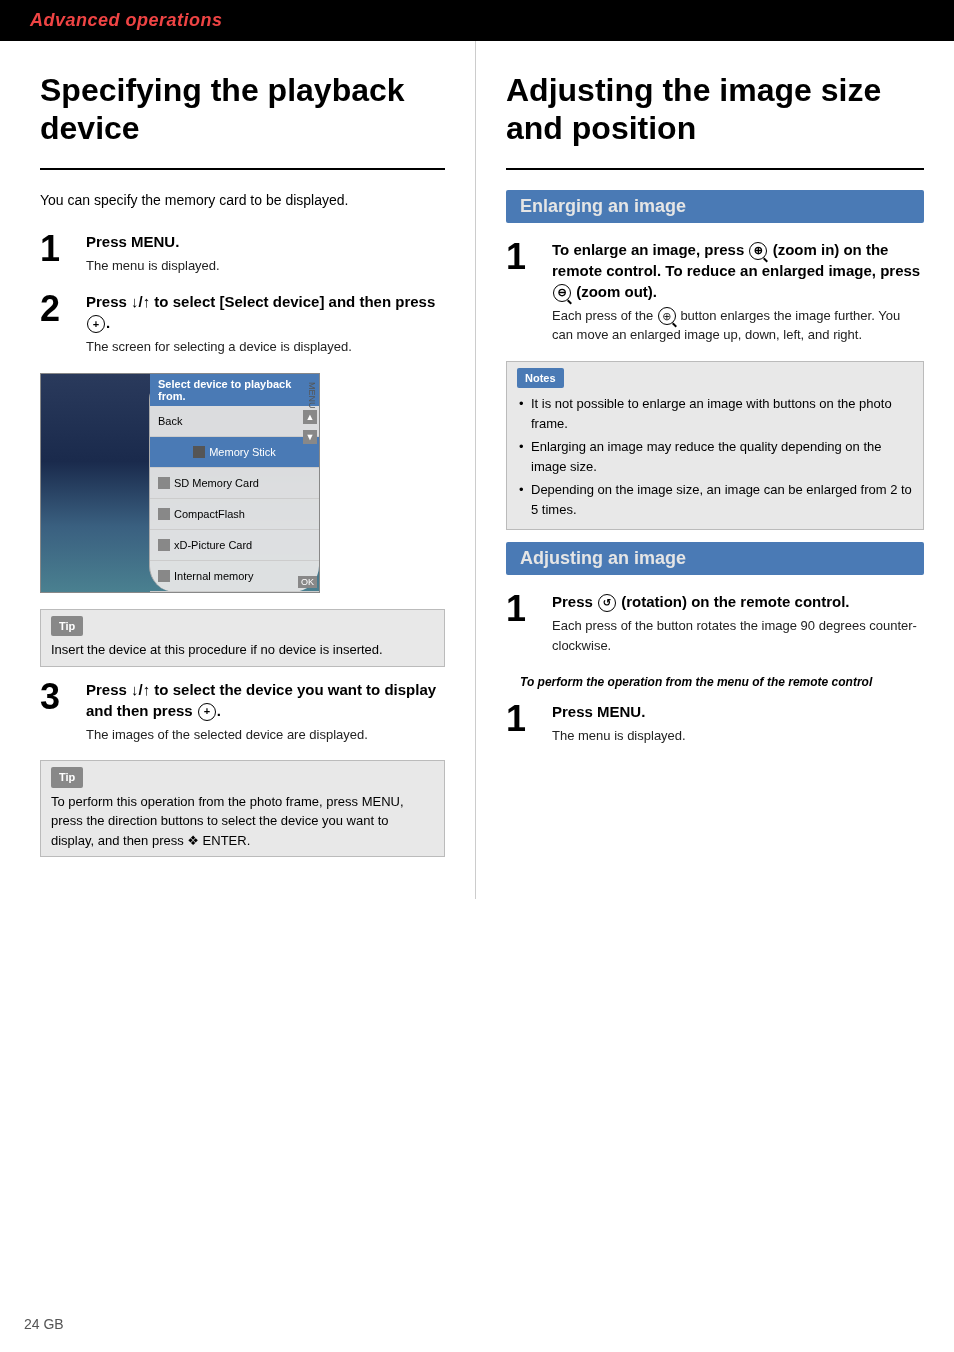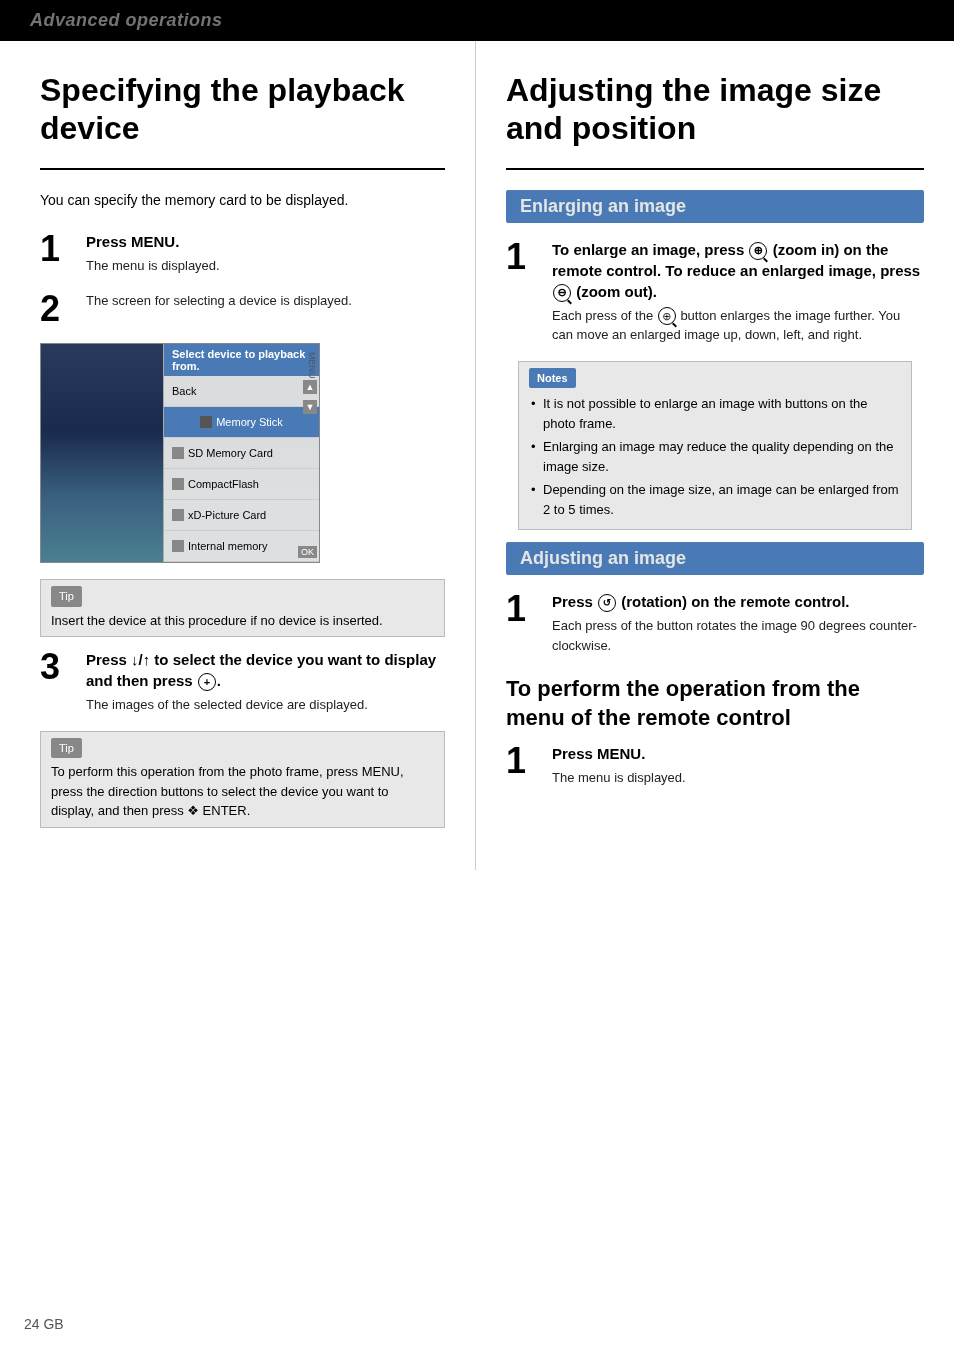--- a/index.html
+++ b/index.html
@@ -8,21 +8,21 @@
       font-size: 14px;
       background: #fff;
       color: #000;
       width: 954px;
       min-height: 1352px;
       position: relative;
     }
 
     .header-bar {
       background: #000;
-      color: #737373;
+      color: #ef4444;
       font-style: italic;
       font-weight: bold;
       font-size: 18px;
       padding: 10px 30px;
       letter-spacing: 0.5px;
     }
 
     .main-content {
       display: flex;
       padding: 0;
@@ -92,31 +92,31 @@
       margin: 12px 0;
       font-size: 13px;
       line-height: 1.5;
     }
 
     .tip-label {
       display: inline-block;
       background: #888;
       color: #fff;
       font-size: 11px;
-      font-weight: normal;
+      font-weight: bold;
       padding: 2px 8px;
       margin-bottom: 4px;
       border-radius: 2px;
     }
 
     .notes-box {
       background: #e8e8e8;
       border: 1px solid #bbb;
       padding: 6px 10px;
-      margin: 12px 12px;
+      margin: 12px 0;
       font-size: 13px;
       line-height: 1.5;
     }
 
     .notes-label {
       display: inline-block;
       background: #4a7ab5;
       color: #fff;
       font-size: 11px;
       font-weight: bold;
@@ -148,45 +148,47 @@
       background: #4a7ab5;
       color: #e5e5e5;
       font-size: 18px;
       font-weight: bold;
       padding: 6px 14px;
       margin-bottom: 16px;
       border-radius: 2px;
     }
 
     .sub-section-title {
-      font-size: 22px;
-      font-weight: bold;
-      margin: 20px 0 10px 0;
+      font-size: 12px;
+      font-weight: bold;
+      margin: 20px 0 10px 14px;
       line-height: 1.3;
+      font-style: italic;
     }
 
     .device-screen {
       margin: 10px 0 16px 0;
       border: 1px solid #888;
       width: 280px;
       height: 220px;
       background: linear-gradient(180deg, #2a3a5c 0%, #1a2a4c 40%, #3a6080 70%, #4a8090 100%);
       position: relative;
       overflow: hidden;
     }
 
     .device-menu-overlay {
       position: absolute;
       top: 0;
       right: 0;
-      width: 156px;
+      width: 170px;
       height: 100%;
       background: rgba(230,230,230,0.95);
       border-left: 1px solid #aaa;
       font-size: 11px;
+      border-radius: 26px;
     }
 
     .device-menu-title {
       background: #4a7ab5;
       color: #fff;
       padding: 4px 8px;
       font-weight: bold;
       font-size: 11px;
     }
 
@@ -328,20 +330,23 @@
       <div class="step-number">1</div>
       <div class="step-content">
         <div class="step-main">Press MENU.</div>
         <div class="step-sub">The menu is displayed.</div>
       </div>
     </div>
 
     <div class="step-container">
       <div class="step-number">2</div>
       <div class="step-content">
+        <div class="step-main">
+          Press ↓/↑ to select [Select device] and then press <span class="circle-btn">+</span>.
+        </div>
         <div class="step-sub">The screen for selecting a device is displayed.</div>
       </div>
     </div>
 
     <div class="device-screen">
       <div class="device-menu-overlay">
         <div class="device-menu-title">Select device to playback from.</div>
         <div class="device-menu-item">Back</div>
         <div class="device-menu-item selected">
           <span class="icon-sq memory-stick"></span> Memory Stick

